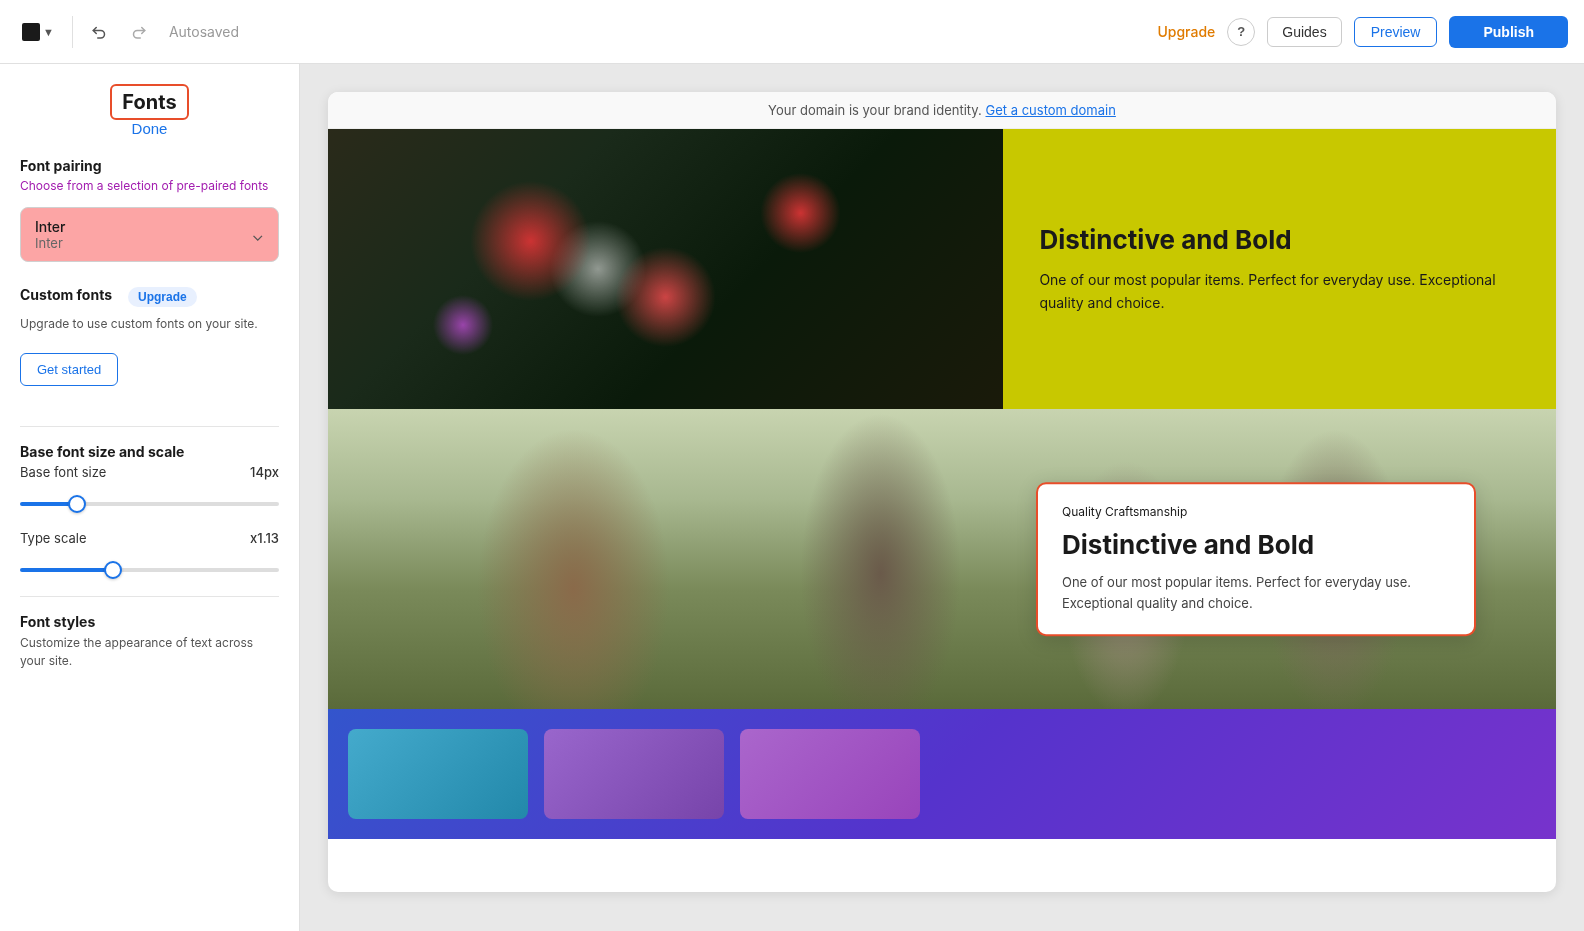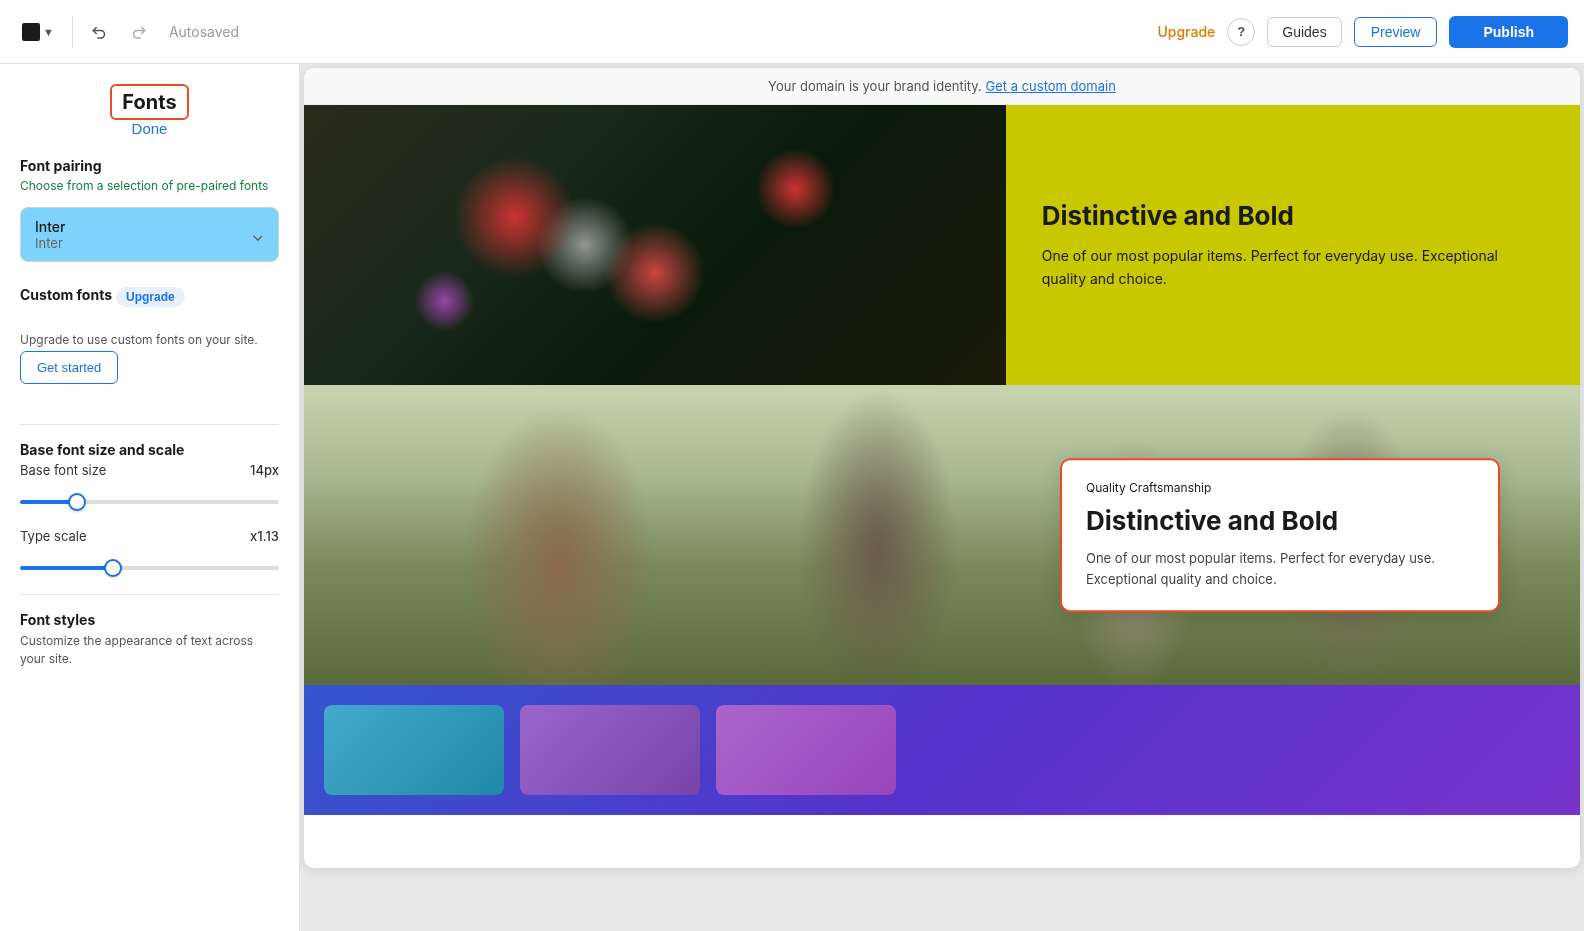--- a/index.html
+++ b/index.html
@@ -59,40 +59,40 @@
       font-size: 20px; font-weight: 700; color: #1a1a1a;
       border: 2.5px solid #e84d2a; border-radius: 6px; padding: 4px 10px;
       display: inline-block;
     }
     .done-btn {
       background: none; border: none; color: #1a73e8; font-size: 15px;
       font-weight: 500; cursor: pointer;
     }
 
     .section-title { font-size: 14px; font-weight: 700; color: #1a1a1a; margin-bottom: 4px; }
-    .section-desc { font-size: 12px; color: #15803d; margin-bottom: 14px; }
+    .section-desc { font-size: 12px; color: #a21caf; margin-bottom: 14px; }
 
     .font-selector {
       border: 1.5px solid #d0d0d0; border-radius: 8px; padding: 10px 14px;
       display: flex; align-items: center; justify-content: space-between;
-      cursor: pointer; margin-bottom: 24px; background: #7dd3fc;
+      cursor: pointer; margin-bottom: 24px; background: #fca5a5;
     }
     .font-selector-inner { display: flex; flex-direction: column; }
     .font-name-primary { font-size: 14px; font-weight: 500; color: #1a1a1a; }
     .font-name-secondary { font-size: 13px; color: #666; }
     .chevron-icon { color: #555; font-size: 16px; }
 
     .custom-fonts-row {
-      display: flex; align-items: center; gap: 4px; margin-bottom: 24px;
+      display: flex; align-items: center; gap: 16px; margin-bottom: 8px;
     }
     .upgrade-badge {
       background: #e8f0fe; color: #1a73e8; font-size: 12px; font-weight: 600;
       border-radius: 20px; padding: 3px 10px; cursor: pointer; border: none;
     }
-    .custom-fonts-desc { font-size: 12px; color: #555; margin-bottom: 2px; line-height: 1.5; }
+    .custom-fonts-desc { font-size: 12px; color: #555; margin-bottom: 20px; line-height: 1.5; }
     .get-started-btn {
       background: none; border: 1.5px solid #1a73e8; border-radius: 6px;
       padding: 8px 16px; font-size: 13px; color: #1a73e8; font-weight: 500; cursor: pointer;
       margin-bottom: 24px;
     }
 
     .panel-divider { border: none; border-top: 1px solid #e5e5e5; margin: 16px 0; }
 
     .font-size-row {
       display: flex; align-items: center; justify-content: space-between; margin-bottom: 10px;
@@ -116,21 +116,21 @@
 
     .font-styles-section { margin-top: 8px; }
     .font-styles-desc { font-size: 12px; color: #555; line-height: 1.5; }
 
     
     .left-panel::-webkit-scrollbar { width: 6px; }
     .left-panel::-webkit-scrollbar-thumb { background: #ccc; border-radius: 3px; }
 
     
     .canvas-area {
-      flex: 1; overflow-y: auto; background: #e8e8e8; padding: 4px;
+      flex: 1; overflow-y: auto; background: #e8e8e8; padding: 28px;
     }
     .canvas-inner {
       background: #fff; border-radius: 10px; overflow: hidden;
       box-shadow: 0 2px 12px rgba(0,0,0,0.1); min-height: 800px;
     }
 
     
     .domain-banner {
       text-align: center; padding: 10px; font-size: 13px; color: #555;
       background: #f9f9f9; border-bottom: 1px solid #eee;

